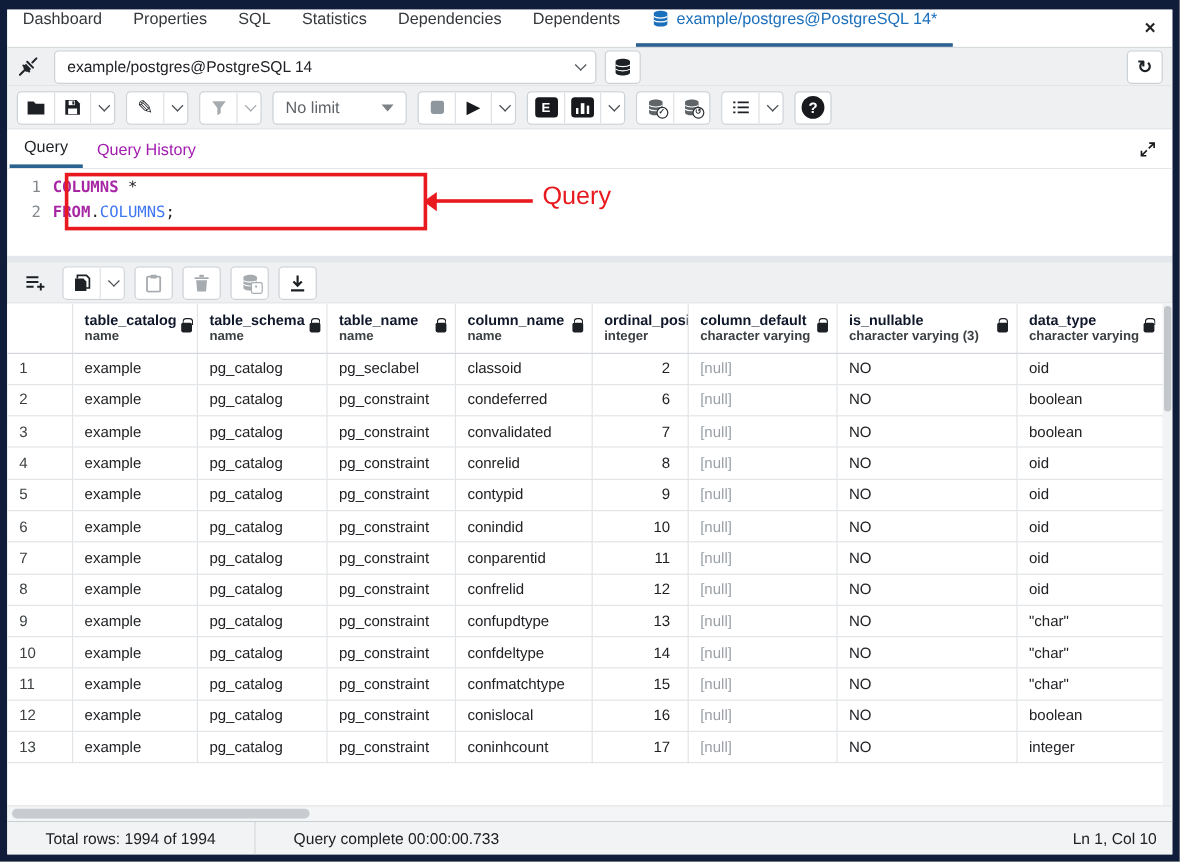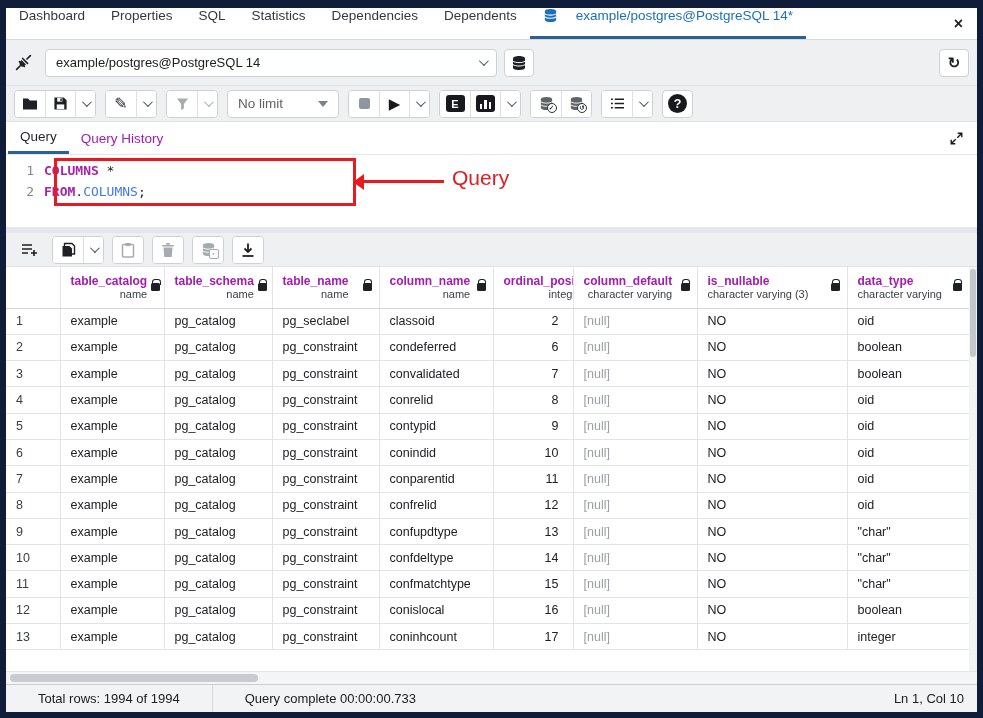--- a/index.html
+++ b/index.html
@@ -10,27 +10,27 @@
     width:983px; height:718px; margin:0 auto;
     border:6px solid #101d3a; border-top-width:8px;
     background:#fff; display:flex; flex-direction:column; overflow:hidden;
   }
 
   
   .browser-tabs{ height:32px; background:#fff; border-bottom:1px solid #d7dadd;
     display:flex; align-items:stretch; }
   .btab{ display:flex; padding:0 13px; font-size:13.5px;
     color:#35383b; cursor:pointer; white-space:nowrap; }
-  .btab.active{ color:#1b6fbb; border-bottom:3px solid #2c628f; padding-bottom:0; gap:18px; }
+  .btab.active{ color:#1b6fbb; border-bottom:3px solid #2c628f; padding-bottom:0; gap:6px; }
   .btab.active svg{ flex:0 0 auto; }
   .btab-close{ margin-left:auto; display:flex; align-items:center; padding:0 14px;
     font-size:16px; font-weight:bold; color:#222; cursor:pointer; }
 
   
-  .conn-bar{ height:46px; background:#eef0f2; border-bottom:1px solid #e0e3e6;
+  .conn-bar{ height:32px; background:#eef0f2; border-bottom:1px solid #e0e3e6;
     display:flex; align-items:center; padding:0 8px; gap:7px; }
   .plug{ width:24px; text-align:center; color:#202428; }
   .conn-select{ width:452px; height:28px; background:#fff; border:1px solid #ccd1d6;
     border-radius:4px; display:flex; align-items:center; padding:0 10px;
     font-size:13px; color:#202124; cursor:pointer; }
   .conn-select .lbl{ flex:1; white-space:nowrap; overflow:hidden; }
   .chev{ display:inline-block; width:7px; height:7px; border-right:1.7px solid #4a4f54;
     border-bottom:1.7px solid #4a4f54; transform:rotate(45deg) translateY(-2px); }
   .icon-btn{ height:28px; min-width:30px; background:#fff; border:1px solid #ccd1d6;
     border-radius:4px; display:flex; align-items:center; justify-content:center;
@@ -106,22 +106,22 @@
 
   
   .grid-area{ flex:1; position:relative; background:#fff; overflow:hidden; }
   table.grid{ border-collapse:collapse; table-layout:fixed; width:963px; }
   .grid th, .grid td{ border-right:1px solid #e2e4e7; border-bottom:1px solid #e2e4e7;
     overflow:hidden; white-space:nowrap; }
   .grid thead th{ height:41px; background:#fff; border-bottom:1px solid #d3d6da;
     text-align:left; vertical-align:middle; padding:0; }
   .hcell{ display:flex; align-items:center; justify-content:space-between;
     padding:2px 7px 2px 10px; }
-  .hname{ font-size:12px; font-weight:bold; color:#a21caf; line-height:14px; }
-  .htype{ font-size:11px; font-weight:normal; color:#3c4043; line-height:13px;text-align:right; }
+  .hname{ font-size:12px; font-weight:bold; color:#0f172a; line-height:14px; }
+  .htype{ font-size:11px; font-weight:bold; color:#3c4043; line-height:13px; }
   .lock{ display:inline-block; width:9px; height:8px; background:#1d2125;
     border-radius:1.5px; position:relative; margin-left:4px; flex:0 0 auto; }
   .lock::before{ content:""; position:absolute; left:1.2px; top:-4.6px; width:6.2px;
     height:5px; border:1.6px solid #1d2125; border-bottom:none;
     border-radius:3.2px 3.2px 0 0; }
   .grid td{ height:26.3px; font-size:12.5px; color:#202124; padding:0 8px 0 10px; }
   .grid td:nth-child(1){ color:#3c4043; }
   .grid td:nth-child(6){ text-align:right; padding-right:14px; }
   .grid td:nth-child(7){ color:#9aa0a6; }
   .vscroll{ position:absolute; top:0; right:0; width:8px; bottom:0; background:#f1f3f4; }

